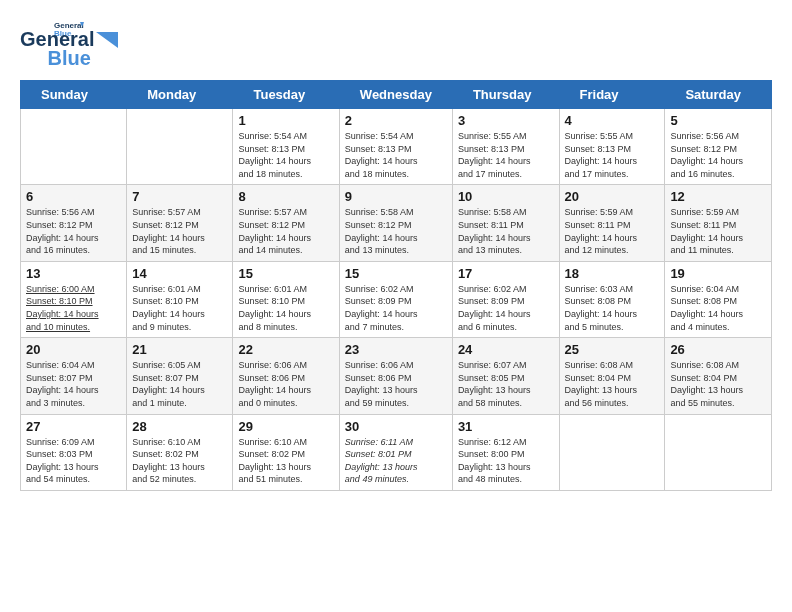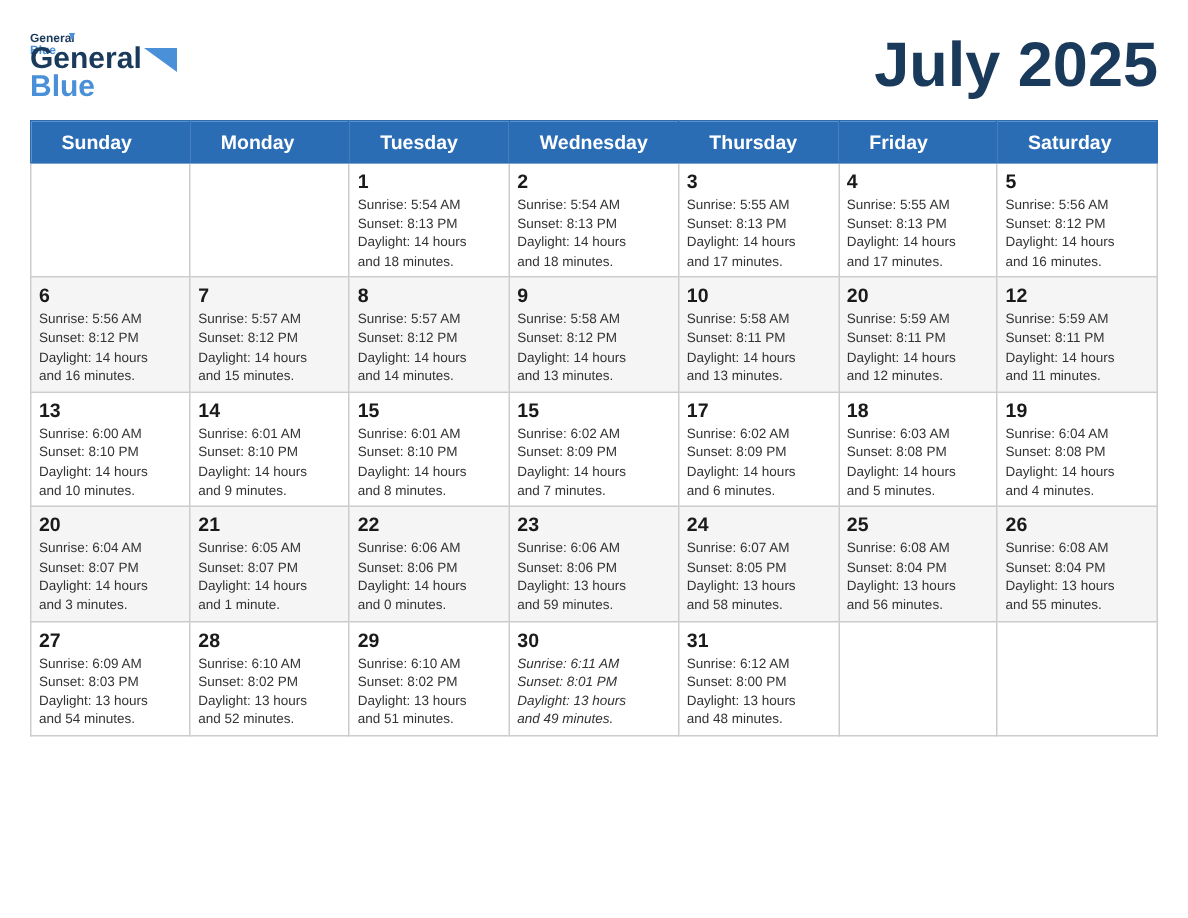--- a/index.html
+++ b/index.html
@@ -12,21 +12,21 @@
     }
     .header {
       display: flex;
       justify-content: space-between;
       align-items: flex-start;
       margin-bottom: 10px;
     }
     .logo {
       display: flex;
       flex-direction: column;
-      align-items: flex-start;
+      align-items: center;
     }
     .logo-icon {
       width: 30px;
       height: 18px;
     }
     .title-section {
       text-align: right;
     }
     .month-title {
       font-size: 42px;
@@ -93,21 +93,20 @@
     </svg>
     <div style="display:flex; align-items:center; gap:2px; margin-top:-10px;">
       <span style="font-size:20px; font-weight:bold; color:#1a3a5c;">General</span>
       <svg width="22" height="16" viewBox="0 0 22 16">
         <polygon points="0,0 22,0 22,16" fill="#4a90d9"></polygon>
       </svg>
     </div>
     <span style="font-size:20px; font-weight:bold; color:#4a90d9; margin-top:-4px;">Blue</span>
   </div>
   <div class="title-section">
-    <div class="month-title">July 2025</div>
   </div>
 </div>
 
 <table class="calendar">
   <thead>
     <tr>
     <th>Sunday</th>
         <th>Monday</th>
         <th>Tuesday</th>
         <th>Wednesday</th>
@@ -203,21 +202,21 @@
           <span class="day-number">12</span>
           <div class="day-info" style="white-space: pre-line;">Sunrise: 5:59 AM
 Sunset: 8:11 PM
 Daylight: 14 hours
 and 11 minutes.</div>
         </td>
       </tr>
       <tr>
         <td>
           <span class="day-number">13</span>
-          <div class="day-info" style="white-space: pre-line;">Sunrise: 6:00 AM
+          <div class="day-info" style="white-space: pre-line; text-decoration: underline;">Sunrise: 6:00 AM
 Sunset: 8:10 PM
 Daylight: 14 hours
 and 10 minutes.</div>
         </td>
         <td>
           <span class="day-number">14</span>
           <div class="day-info" style="white-space: pre-line;">Sunrise: 6:01 AM
 Sunset: 8:10 PM
 Daylight: 14 hours
 and 9 minutes.</div>

